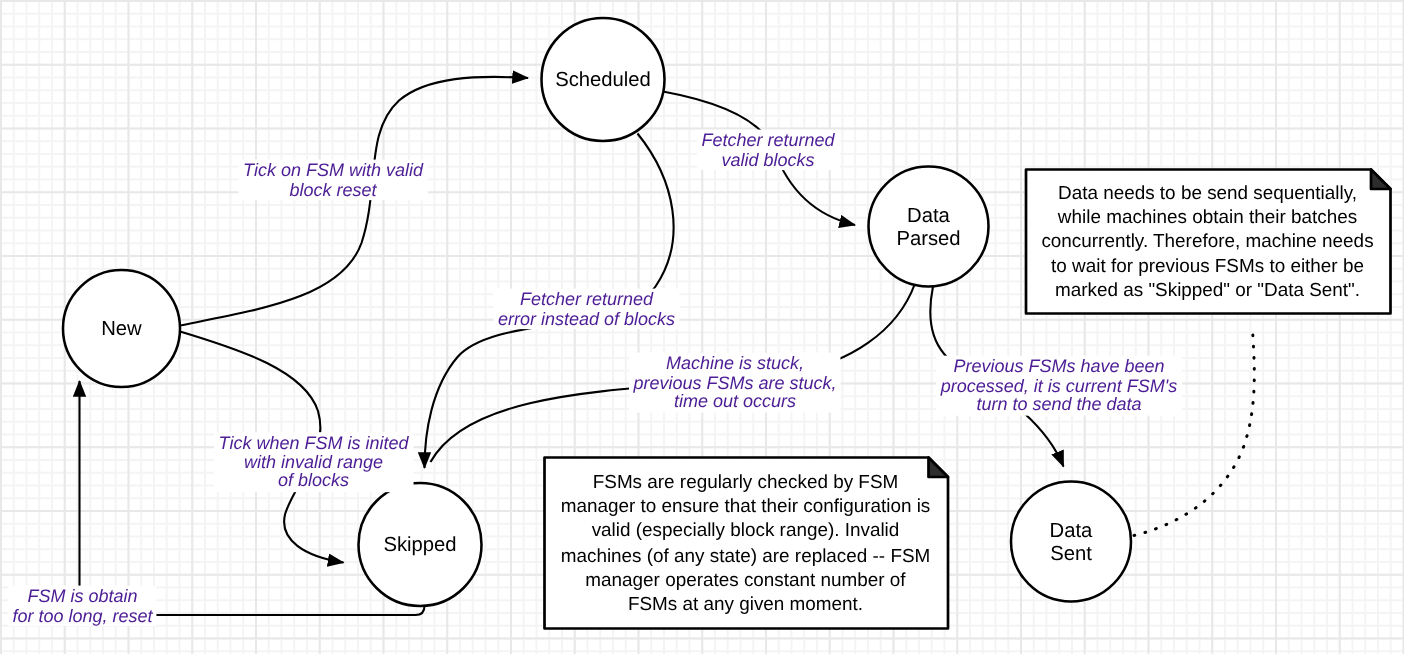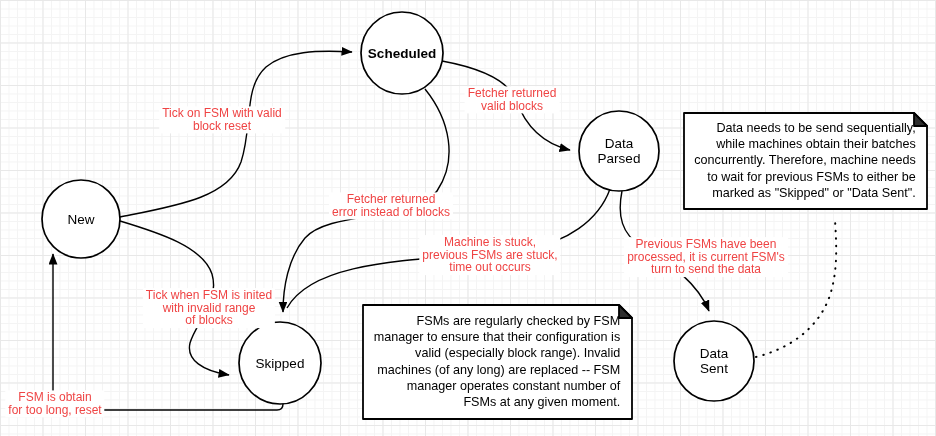--- a/index.html
+++ b/index.html
@@ -12,30 +12,30 @@
       linear-gradient(90deg, #e8e8e8 1px, transparent 1px),
       linear-gradient(#f4f4f4 1px, transparent 1px),
       linear-gradient(90deg, #f4f4f4 1px, transparent 1px);
     background-size:42.5px 42.5px, 42.5px 42.5px, 8.5px 8.5px, 8.5px 8.5px;
   }
   svg.diagram{position:absolute;left:0;top:0;}
   .lbl{
     position:absolute;transform:translate(-50%,-50%);
     background:#ffffff;padding:1px 3px;
     font-size:12px;line-height:12.6px;text-align:center;
-    white-space:pre;color:#ef4444;
+    white-space:pre;color:#4c1d95;font-style:italic;
   }
   .state-label{
     position:absolute;transform:translate(-50%,-50%);
     background:transparent;padding:0;
     font-size:13.5px;line-height:15px;text-align:center;white-space:pre;
   }
   .note-text{
     position:absolute;transform:translate(-50%,-50%);
-    font-size:12.6px;line-height:16.2px;text-align:right;white-space:pre;
+    font-size:12.6px;line-height:16.2px;text-align:center;white-space:pre;
   }
 </style>
 </head>
 <body>
 
 <svg class="diagram" width="936" height="436" viewBox="0 0 936 436">
   <defs>
     <marker id="arrow" markerWidth="9" markerHeight="8" refX="7.5" refY="3.2" orient="auto" markerUnits="strokeWidth">
       <path d="M0,0 L8,3.2 L0,6.4 z" fill="#000"></path>
     </marker>
@@ -62,21 +62,21 @@
 
   <g stroke="#000" stroke-width="1.8" stroke-linejoin="round">
     <path fill="#ffffff" d="M 684 113 L 914 113 L 927 126 L 927 209 L 684 209 Z"></path>
     <path fill="#2d2d2d" d="M 914 113 L 914 126 L 927 126 Z"></path>
     <path fill="#ffffff" d="M 363 305 L 619 305 L 632 318 L 632 419 L 363 419 Z"></path>
     <path fill="#2d2d2d" d="M 619 305 L 619 318 L 632 318 Z"></path>
   </g>
 </svg>
 
 <div class="state-label" style="left:81px;top:219px;">New</div>
-<div class="state-label" style="left:402px;top:53px;font-weight:bold;">Scheduled</div>
+<div class="state-label" style="left:402px;top:53px;">Scheduled</div>
 <div class="state-label" style="left:619px;top:151px;">Data
 Parsed</div>
 <div class="state-label" style="left:280px;top:363px;">Skipped</div>
 <div class="state-label" style="left:714px;top:361px;">Data
 Sent</div>
 
 <div class="lbl" style="left:222px;top:120px;">Tick on FSM with valid
 block reset</div>
 <div class="lbl" style="left:512px;top:100px;">Fetcher returned
 valid blocks</div>
@@ -95,15 +95,15 @@
 for too long, reset</div>
 
 <div class="note-text" style="left:805px;top:161px;">Data needs to be send sequentially,
 while machines obtain their batches
 concurrently. Therefore, machine needs
 to wait for previous FSMs to either be
 marked as "Skipped" or "Data Sent".</div>
 <div class="note-text" style="left:497px;top:362px;">FSMs are regularly checked by FSM
 manager to ensure that their configuration is
 valid (especially block range). Invalid
-machines (of any long) are replaced -- FSM
+machines (of any state) are replaced -- FSM
 manager operates constant number of
 FSMs at any given moment.</div>
 
 </body></html>

